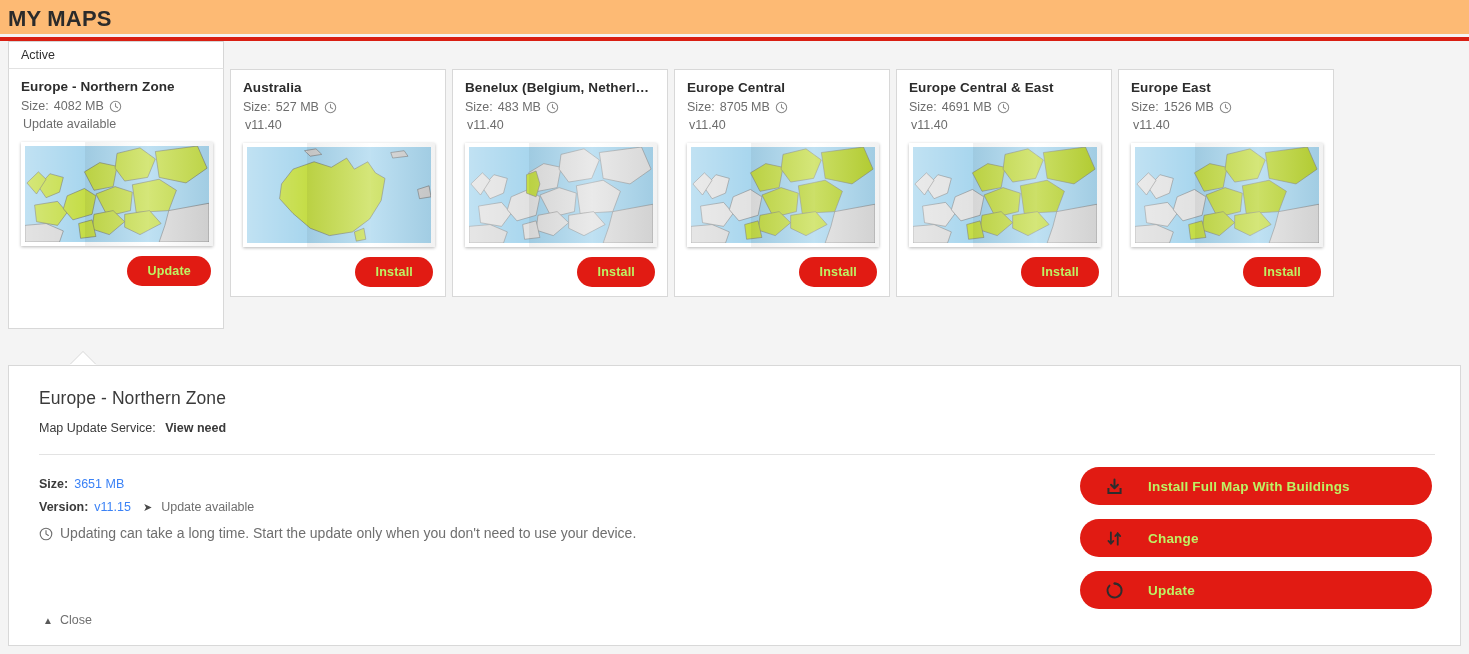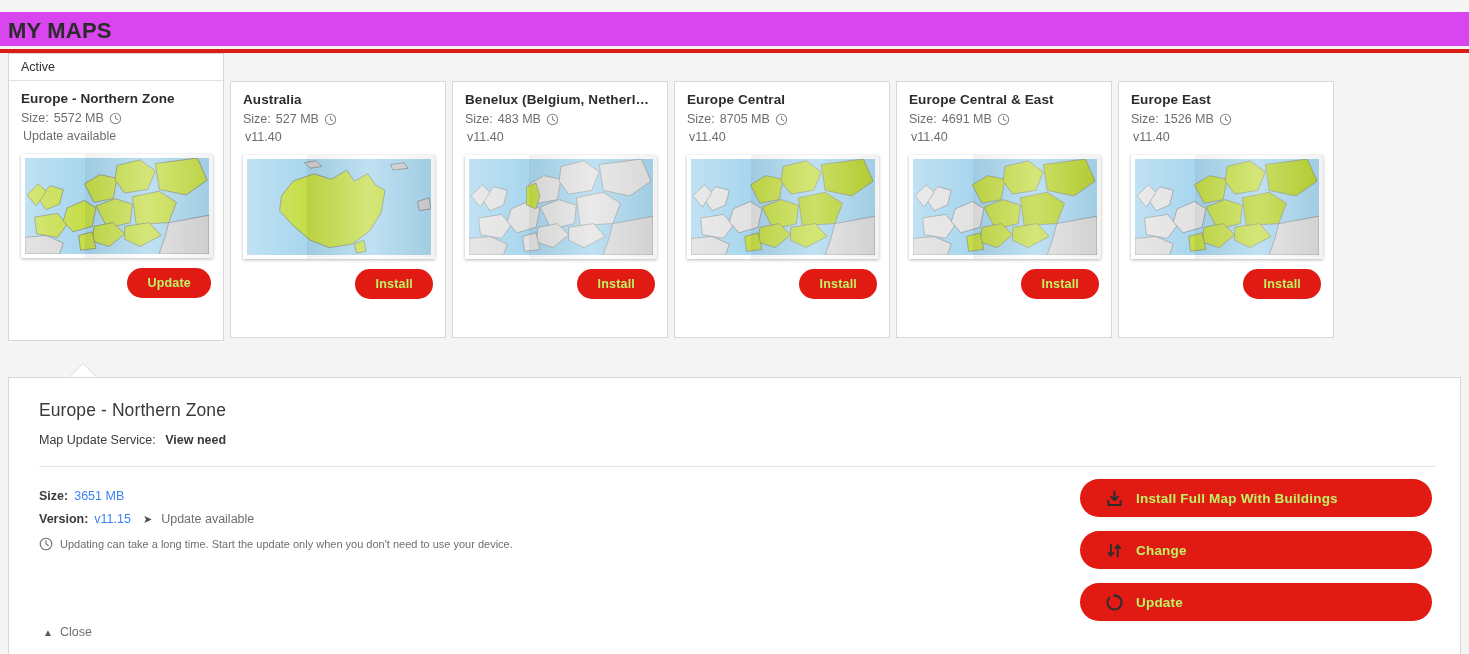--- a/index.html
+++ b/index.html
@@ -6,21 +6,21 @@
   html, body {
     margin: 0; padding: 0;
     width: 1469px; height: 654px;
     background: #f5f5f5;
     font-family: "Liberation Sans", sans-serif;
     overflow: hidden;
   }
   .page { position: relative; width: 1469px; height: 654px; background: #f4f4f4; }
 
   
-  .header { padding: 4px 0 0 8px; background:#d946ef;margin-top:12px; }
+  .header { padding: 4px 0 0 8px; background:#fdba74; }
   .header h1 {
     margin: 0; font-size: 22px; font-weight: bold; letter-spacing: .2px;
     color: #2b2b2b; line-height: 30px;
   }
   .header-rule { height: 4px; background: #d91f13; margin-top: 3px; width: 1469px; }
 
   
   .strip { position: relative; height: 305px; padding-left: 8px; }
   .cards { display: flex; gap: 6px; align-items: flex-start; }
 
@@ -28,21 +28,21 @@
 
   .active-tab {
     height: 28px; background:#fff; border:1px solid #d6d6d6; border-bottom:1px solid #e2e2e2;
     display:flex; align-items:center; padding-left:12px;
     font-size: 12.5px; color:#2f2f2f; font-weight: normal;
   }
   .card {
     background:#fff; border:1px solid #d8d8d8; border-top:none;
     padding: 10px 12px 12px 12px; position: relative;
   }
-  .card.plain { border-top:1px solid #d8d8d8; margin-top:28px; height:257px; }
+  .card.plain { border-top:1px solid #d8d8d8; margin-top:28px; height:228px; }
   .card.first { height: 260px; }
 
   .card-title {
     font-size: 13.5px; color: #2c2c2c; font-weight: bold; letter-spacing:.1px;
     white-space: nowrap; overflow: hidden; text-overflow: ellipsis;
     margin-bottom: 3px;
   }
   .card-meta { font-size: 12.5px; color:#6d6d6d; line-height: 18px; display:flex; align-items:center; gap:5px;}
   .card-sub { font-size: 12.5px; color:#6d6d6d; line-height: 18px; padding-left:2px;}
   .clock { display:inline-block; width:13px; height:13px; position:relative; flex:none;}
@@ -93,25 +93,25 @@
   .divider { margin-top: 19px; height:1px; background:#e3e3e3; width:1396px; }
 
   .panel-body { display:flex; justify-content:space-between; }
   .panel-left { padding-top: 18px; }
   .row { font-size:12.5px; color:#3a3a3a; line-height:23px; display:flex; align-items:center; }
   .row b { font-weight:bold; }
   .row .val { color:#3b82f6; margin-left:6px; }
   .device-ico { display:inline-block; width:22px; height:15px; border:2.4px solid #3a3a3a; border-radius:3px; margin:0 7px; }
   .arrow-ico { margin:0 9px 0 12px; color:#4a4a4a; font-size:11px; }
   .muted { color:#6f6f6f; }
-  .note { display:flex; align-items:center; gap:8px; margin-top:6px; font-size:11px; color:#6f6f6f; }
+  .note { display:flex; align-items:center; gap:8px; margin-top:6px; font-size:14px; color:#6f6f6f; }
 
   .panel-right { padding-top: 12px; width: 352px; display:flex; flex-direction:column; gap:14px; }
   .pill.big {
-    height:38px; display:flex; align-items:center; gap:12px; padding-left:24px;
+    height:38px; display:flex; align-items:center; gap:24px; padding-left:24px;
     font-size:13.5px; width:352px; text-align:left;
   }
   .pill.big .ico { width:20px; height:20px; display:flex; align-items:center; justify-content:center; flex:none; }
 
   .close { position:absolute; left:34px; bottom:18px; display:flex; align-items:center; gap:7px;
            font-size:12.5px; color:#6f6f6f; cursor:pointer; }
   .close .tri { font-size:10px; color:#5a5a5a; }
 </style>
 </head>
 <body>
@@ -127,21 +127,21 @@
     <div class="cards">
 
       <div class="card-wrap">
         <div class="active-tab">
           <span>Active</span>
         </div>
         <div class="card first">
           <div class="card-title">Europe - Northern Zone</div>
           <div class="card-meta">
             <span>Size:</span>
-            <span>5572 MB</span>
+            <span>4082 MB</span>
             <span class="clock">
               <svg viewBox="0 0 16 16">
                   <circle cx="8" cy="8" r="6.4" fill="none" stroke="#8a8a8a" stroke-width="1.3"></circle>
                   <path d="M8 4.4V8l2.6 1.6" fill="none" stroke="#8a8a8a" stroke-width="1.3" stroke-linecap="round"></path>
                 </svg>
             </span>
           </div>
           <div class="card-sub">Update available</div>
           <div class="thumb">
             <div class="inner">

